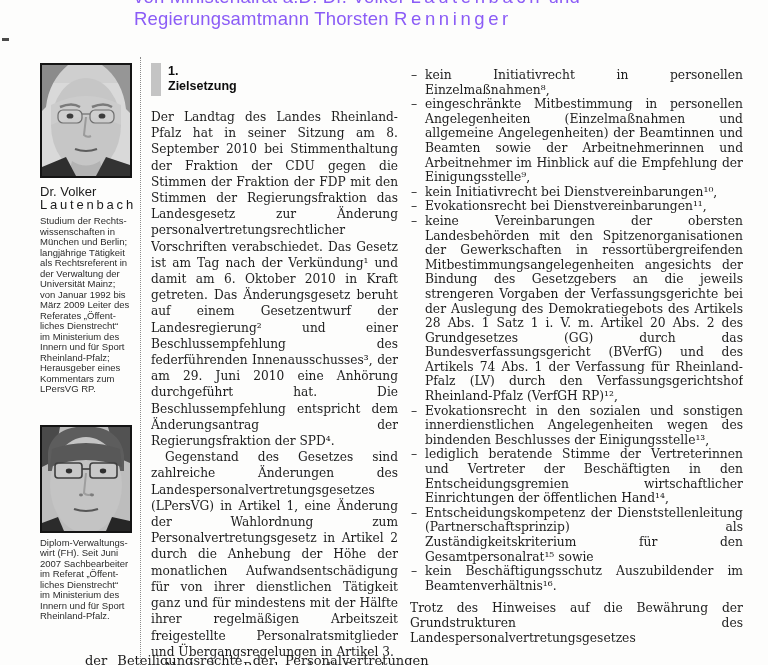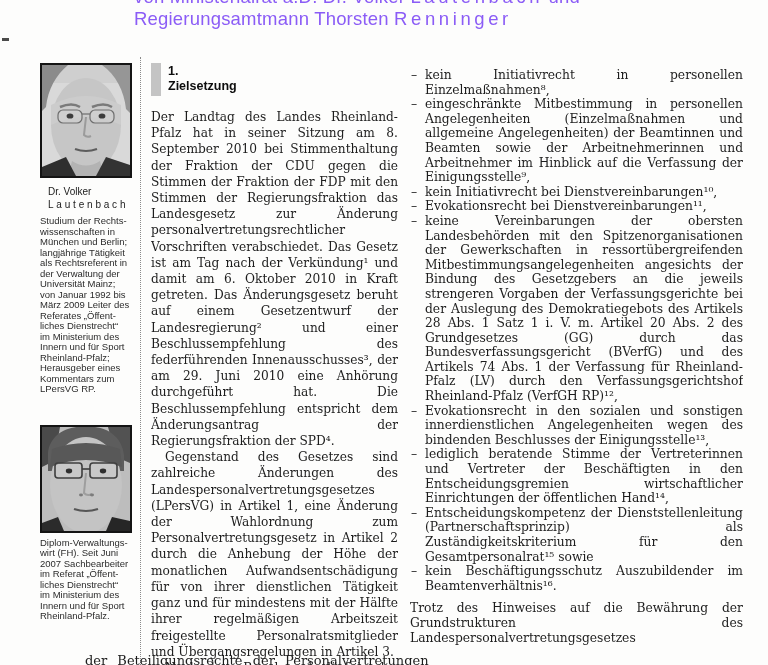--- a/index.html
+++ b/index.html
@@ -21,21 +21,21 @@
   #byline1 { top:-14px; }
   #byline2 { top:8px; }
   .ls-name { letter-spacing:3.6px; }
 
   .edge-mark { position:absolute; left:2px; top:38px; width:7px; height:3px; background:#4a4a4a; }
 
   
   aside { position:absolute; left:40px; top:63px; width:99px; }
   figure { margin:0; border:2px solid #141414; box-sizing:border-box; width:92px; background:#d7d7d7; font-size:0; }
   #photo2 { margin-top:30px; }
-  .author-name { margin:8px 0 0 8px; font-size:10px; line-height:12.5px; color:#1b1b1b; }
+  .author-name { margin:8px 0 0 0; font-size:13px; line-height:12.5px; color:#1b1b1b; }
   .author-name .surname { letter-spacing:2.8px; }
   .bio { margin:5px 0 0 0; font-size:9.5px; line-height:10.5px; color:#2b2b2b; white-space:pre-line; }
 
   
   .col-rule { position:absolute; left:140px; top:57px; bottom:0; width:0; border-left:1px dotted #8a8a8a; }
 
   
   .midcol { position:absolute; left:151px; top:63px; width:247px; height:602px; overflow:hidden; }
   .heading { display:flex; gap:7px; align-items:flex-start; }
   .hbar { width:10px; height:33px; background:#c4c4c4; flex:none; }
@@ -172,21 +172,21 @@
 <section class="rightcol">
   <div class="bullets">
 
       <div class="bullet">
         <span class="marker">–</span>
         <span class="btext serif">kein Initiativrecht in personellen Einzelmaßnahmen⁸,</span>
       </div>
 
       <div class="bullet">
         <span class="marker">–</span>
-        <span class="btext serif">eingeschränkte Mitbestimmung in personellen Angelegenheiten (Einzelmaßnahmen und allgemeine Angelegenheiten) der Beamtinnen und Beamten sowie der Arbeitnehmerinnen und Arbeitnehmer im Hinblick auf die Verfassung der Einigungsstelle⁹,</span>
+        <span class="btext serif">eingeschränkte Mitbestimmung in personellen Angelegenheiten (Einzelmaßnahmen und allgemeine Angelegenheiten) der Beamtinnen und Beamten sowie der Arbeitnehmerinnen und Arbeitnehmer im Hinblick auf die Empfehlung der Einigungsstelle⁹,</span>
       </div>
 
       <div class="bullet">
         <span class="marker">–</span>
         <span class="btext serif">kein Initiativrecht bei Dienstvereinbarungen¹⁰,</span>
       </div>
 
       <div class="bullet">
         <span class="marker">–</span>
         <span class="btext serif">Evokationsrecht bei Dienstvereinbarungen¹¹,</span>

